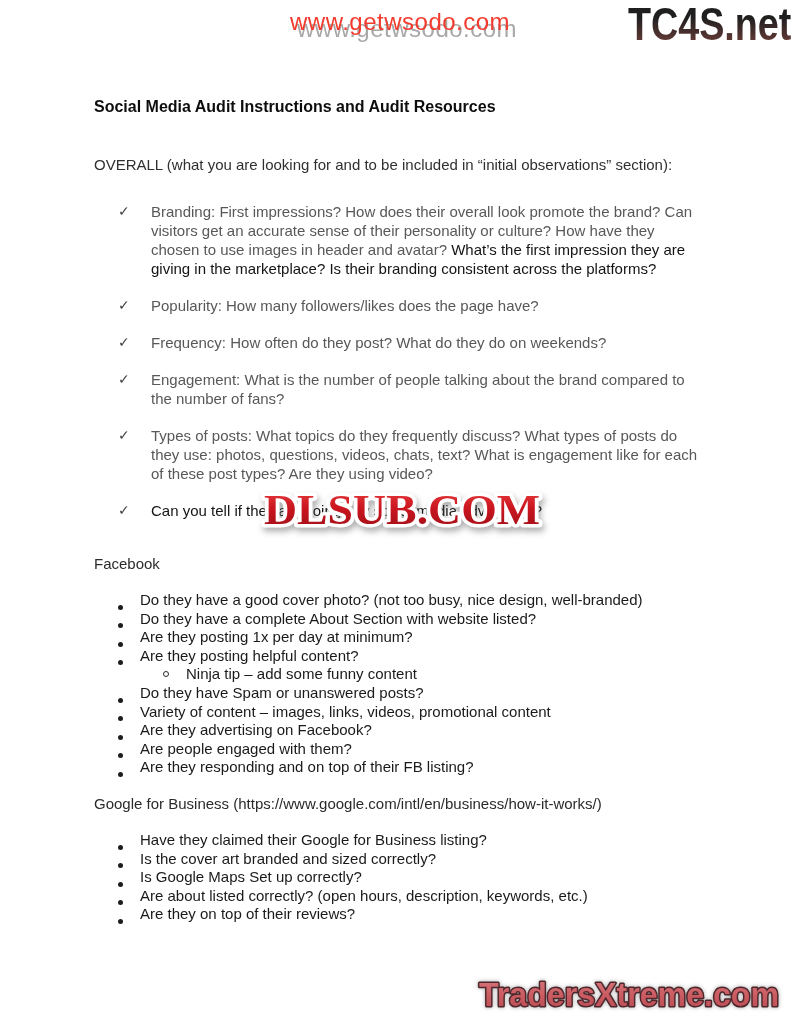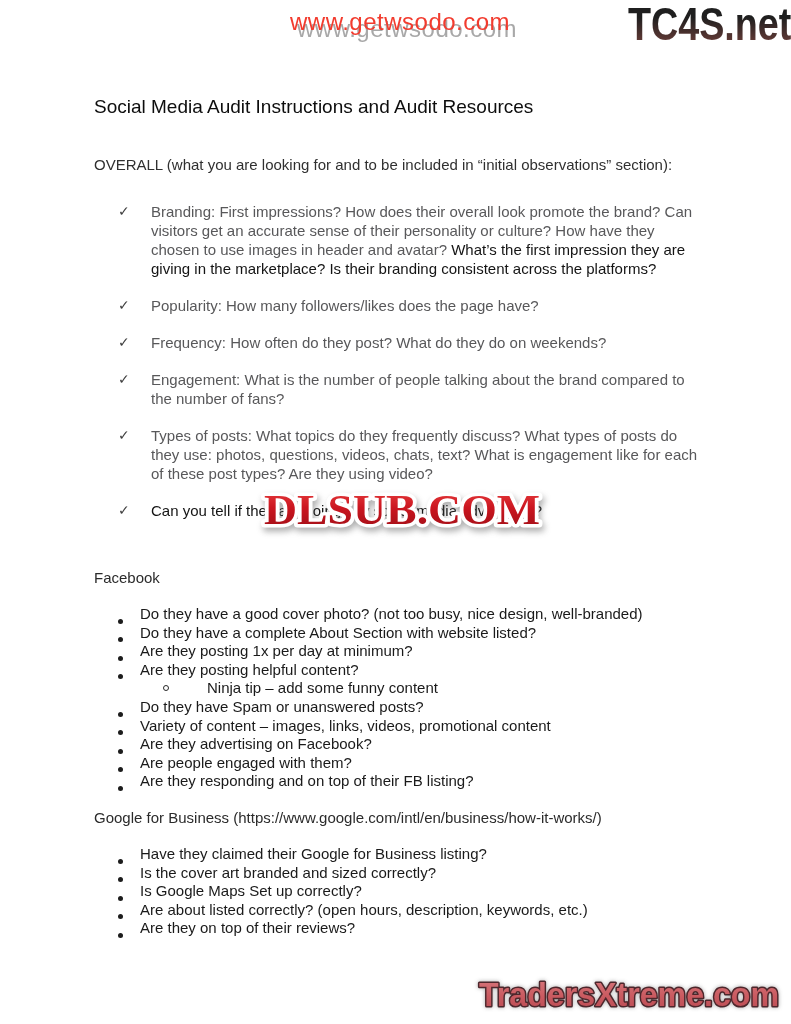--- a/index.html
+++ b/index.html
@@ -24,40 +24,40 @@
     -webkit-background-clip:text; background-clip:text;
     color:transparent; white-space:nowrap;
   }
 
   .wm-dlsub { position:absolute; left:252px; top:482px; filter:drop-shadow(2px 4px 3px rgba(80,80,80,0.45)); }
   .wm-traders { position:absolute; left:468px; top:970px; filter:drop-shadow(0 0 2px rgba(160,160,160,0.9)); }
 
   
   .content { position:absolute; left:94px; top:96px; width:606px; color:#1a1a1a; }
 
-  .doc-title { font-size:19px; line-height:21px; font-weight:normal; color:#0d0d0d; margin-bottom:38px; }
+  .doc-title { font-size:16px; line-height:21px; font-weight:bold; color:#0d0d0d; margin-bottom:38px; }
 
   .section-heading { font-size:15px; line-height:19px; color:#303030; margin-bottom:28px; }
 
   .check-list { list-style:none; }
   .check-item { display:flex; margin-bottom:18px; font-size:15px; line-height:19px; }
   .check-mark { width:22px; flex:0 0 22px; margin-left:24px; color:#3f3f3f; font-size:14px; }
   .check-text { width:560px; max-width:560px;margin-left:11px; }
   .t-gray  { color:#58585a; }
   .t-black { color:#141414; }
 
   .plain-heading { font-size:15px; line-height:19px; color:#2b2b2b; margin-bottom:18px; }
-  .mt-fb { margin-top:48px; }
+  .mt-fb { margin-top:34px; }
   .mt-gg { margin-top:17px; }
 
   .bullet-list { list-style:none; margin-bottom:0; }
   .bullet-item { display:flex; font-size:15px; line-height:18.6px; color:#1a1a1a;align-items:flex-end; }
   .dot { flex:0 0 5px; width:5px; height:5px; background:#1c1c1c; border-radius:50%; margin:7px 17px 0 24px; }
   .bullet-text { width:558px; }
-  .sub-item { display:flex; font-size:15px; line-height:18.6px; color:#1a1a1a;gap:21px; }
+  .sub-item { display:flex; font-size:15px; line-height:18.6px; color:#1a1a1a; }
   .circle { flex:0 0 6px; width:6px; height:6px; border:1px solid #2a2a2a; border-radius:50%; background:transparent; margin:6px 17px 0 69px; }
 </style>
 </head>
 <body>
 
 <div class="wm-getwsodo gray">www.getwsodo.com</div>
 <div class="wm-getwsodo red">www.getwsodo.com</div>
 <div class="wm-tc4s">TC4S.net</div>
 
 <div class="content">

